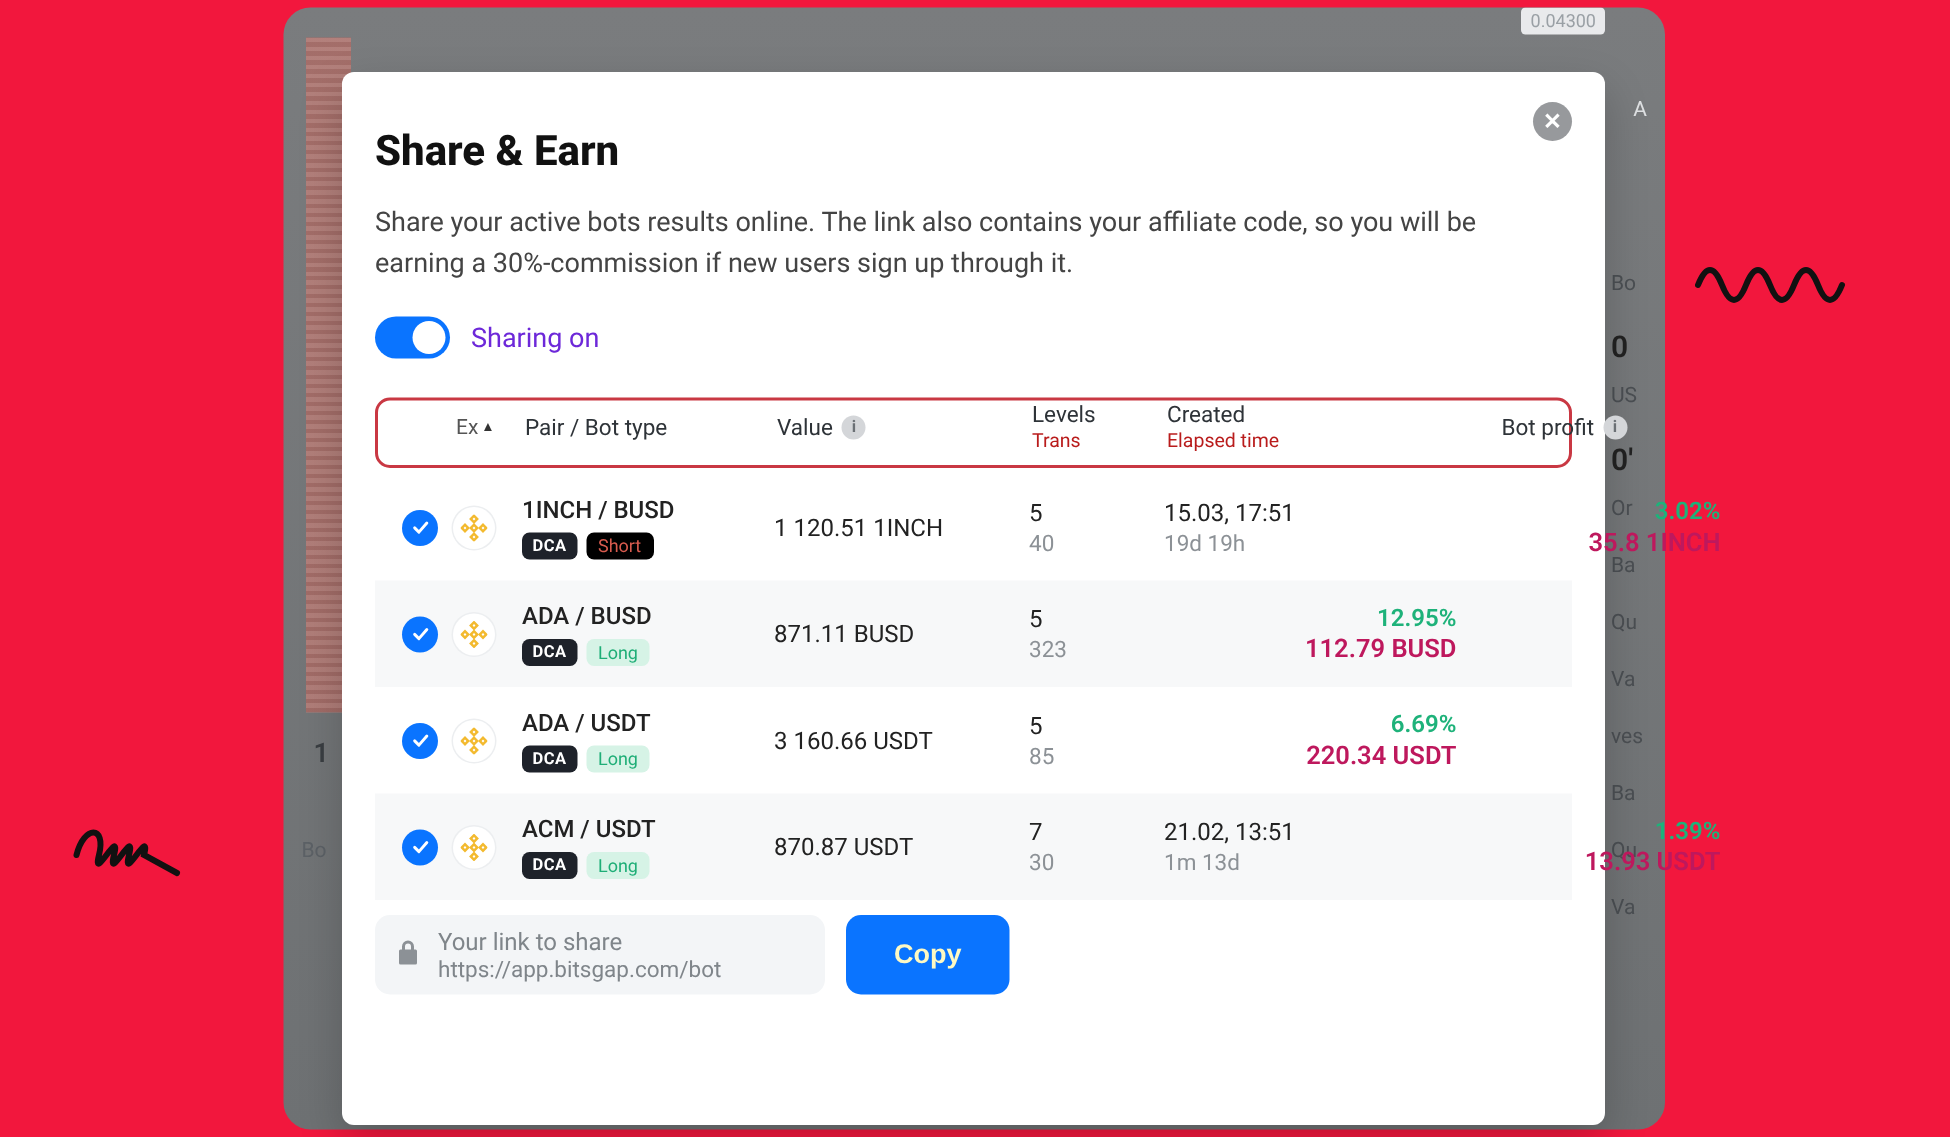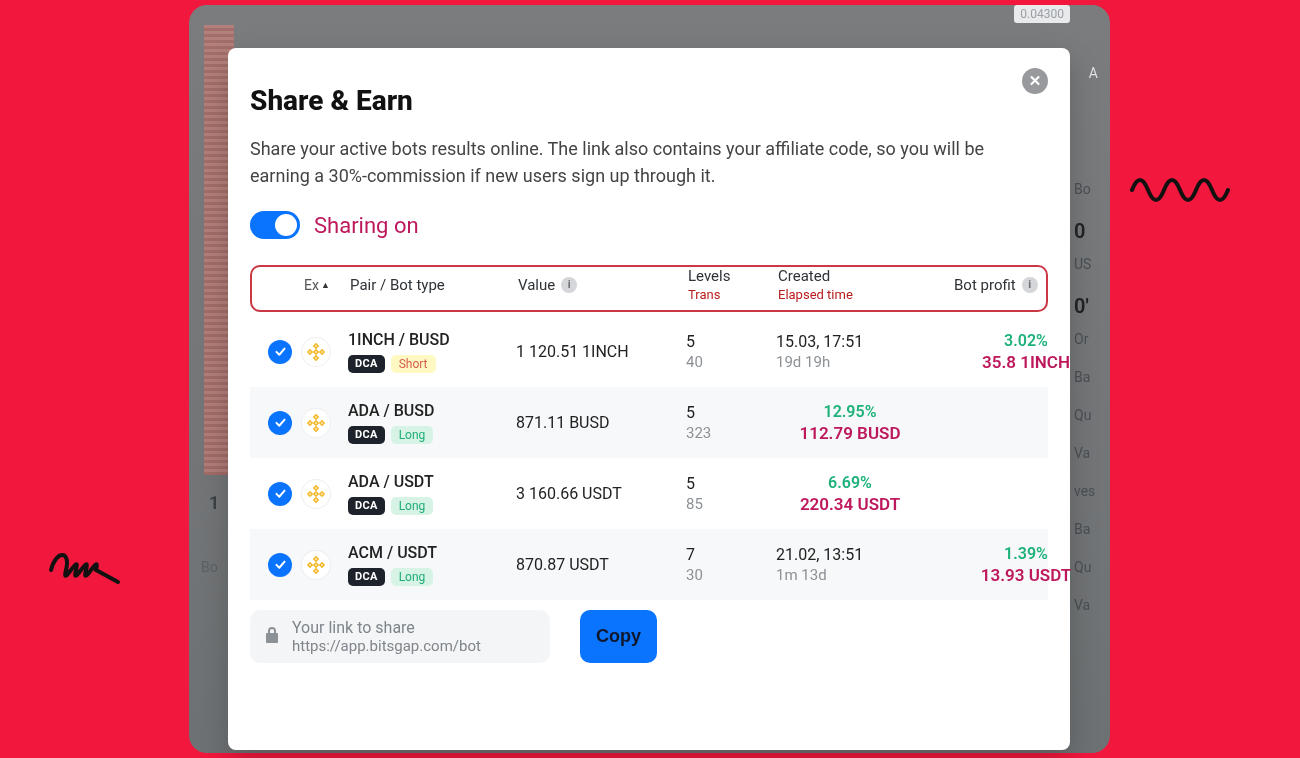--- a/index.html
+++ b/index.html
@@ -89,37 +89,37 @@
 
     .toggle-row { display: flex; align-items: center; gap: 14px; margin-bottom: 26px; }
     .switch {
       width: 50px; height: 28px; border-radius: 14px;
       background: #0a74ff; position: relative; cursor: pointer;
     }
     .switch .knob {
       position: absolute; right: 3px; top: 3px;
       width: 22px; height: 22px; border-radius: 50%; background: #fff;
     }
-    .toggle-label { font-size: 22px; color: #be185d; }
+    .toggle-label { font-size: 18px; color: #6d28d9; }
 
     
     .tbl-header {
       display: flex; align-items: center;
       border: 2px solid #c93843;
       border-radius: 10px;
       padding: 0 12px 8px 18px;
       margin-bottom: 4px;
     }
     .col-check  { width: 34px; flex: none; }
     .col-ex     { width: 46px; flex: none; color:#555; font-size:14px; display:flex; align-items:center; gap:2px;}
     .col-pair   { width: 168px; flex: none; }
     .col-value  { width: 170px; flex: none; }
     .col-levels { width: 90px;  flex: none; }
     .col-created{ width: 176px; flex: none; }
-    .col-profit { width: 148px; flex: none; text-align:center; }
+    .col-profit { width: 148px; flex: none; text-align:right;margin-left:47px; }
 
     .th-top { font-size: 15px; color: #2e3338; display:flex; align-items:center; gap:6px; }
     .th-sub { font-size: 13px; color: #b91c1c; margin-top: 2px; }
     .info-dot {
       width:16px; height:16px; border-radius:50%; background:#d4d6d9;
       color:#6b7075; font-size:11px; font-weight:700; display:inline-flex;
       align-items:center; justify-content:center;
     }
     .col-ex .caret { font-size: 9px; color:#333; }
 
@@ -140,39 +140,39 @@
       box-shadow: 0 0 0 1px #eceef0;
       display:flex; align-items:center; justify-content:center;
     }
     .exch-ico svg { width:18px; height:18px; }
     .pair-name { font-size:16px; color:#222; font-weight:500; }
     .badges { display:flex; gap:6px; margin-top:6px; }
     .badge-dca {
       background:#1e222a; color:#fff; font-size:11px; font-weight:700;
       padding:2px 7px; border-radius:5px; letter-spacing:.3px;
     }
-    .badge-short { background:#fef9c3; color:#d85b4e; font-size:12px; padding:2px 8px; border-radius:5px; }
+    .badge-short { background:#000000; color:#d85b4e; font-size:12px; padding:2px 8px; border-radius:5px; }
     .badge-long  { background:#d6f3e6; color:#1fae77; font-size:12px; padding:2px 8px; border-radius:5px; }
     .dim  { color:#8c9196; font-size:15px; margin-top:2px; }
     .main { color:#222; font-size:16px; }
     .profit-pct { color:#1eb27a; font-size:16px; font-weight:600; }
     .profit-amt { color:#be185d; font-size:17px; font-weight:600; margin-top:2px; }
 
     
     .foot { display:flex; gap:14px; margin-top:10px; align-items:stretch; }
     .link-box {
       display:flex; align-items:center; gap:12px;
       background:#f3f5f7; border-radius:10px; padding:8px 14px; width:300px;
     }
     .lock { color:#8c9196; }
     .link-text .lbl { font-size:16px; color:#7f858a; }
     .link-text .url { font-size:15px; color:#7f858a; white-space:nowrap; overflow:hidden; text-overflow:ellipsis; max-width:220px; }
     .copy-btn {
-      background:#0a74ff; color:#0f172a; font-size:18px; font-weight:600;
-      padding: 0 16px; border-radius:10px; border:none; cursor:pointer;margin-left:16px;
+      background:#0a74ff; color:#fef9c3; font-size:18px; font-weight:600;
+      padding: 0 32px; border-radius:10px; border:none; cursor:pointer;
     }
   </style>
 </head>
 <body>
 
 <svg class="squiggle-right" width="110" height="50" viewBox="0 0 110 50">
   <path d="M2 25 Q 10 5 18 25 T 34 25 T 50 25 T 66 25 T 82 25 T 98 25" stroke="#111" stroke-width="4" fill="none" stroke-linecap="round"></path>
 </svg>
 <svg class="squiggle-left" width="80" height="60" viewBox="0 0 80 60">
   <path d="M5 40 C 10 20 25 20 20 40 S 35 20 30 40 S 45 20 40 40 S 55 20 50 40 L 72 52" stroke="#111" stroke-width="4" fill="none" stroke-linecap="round"></path>

